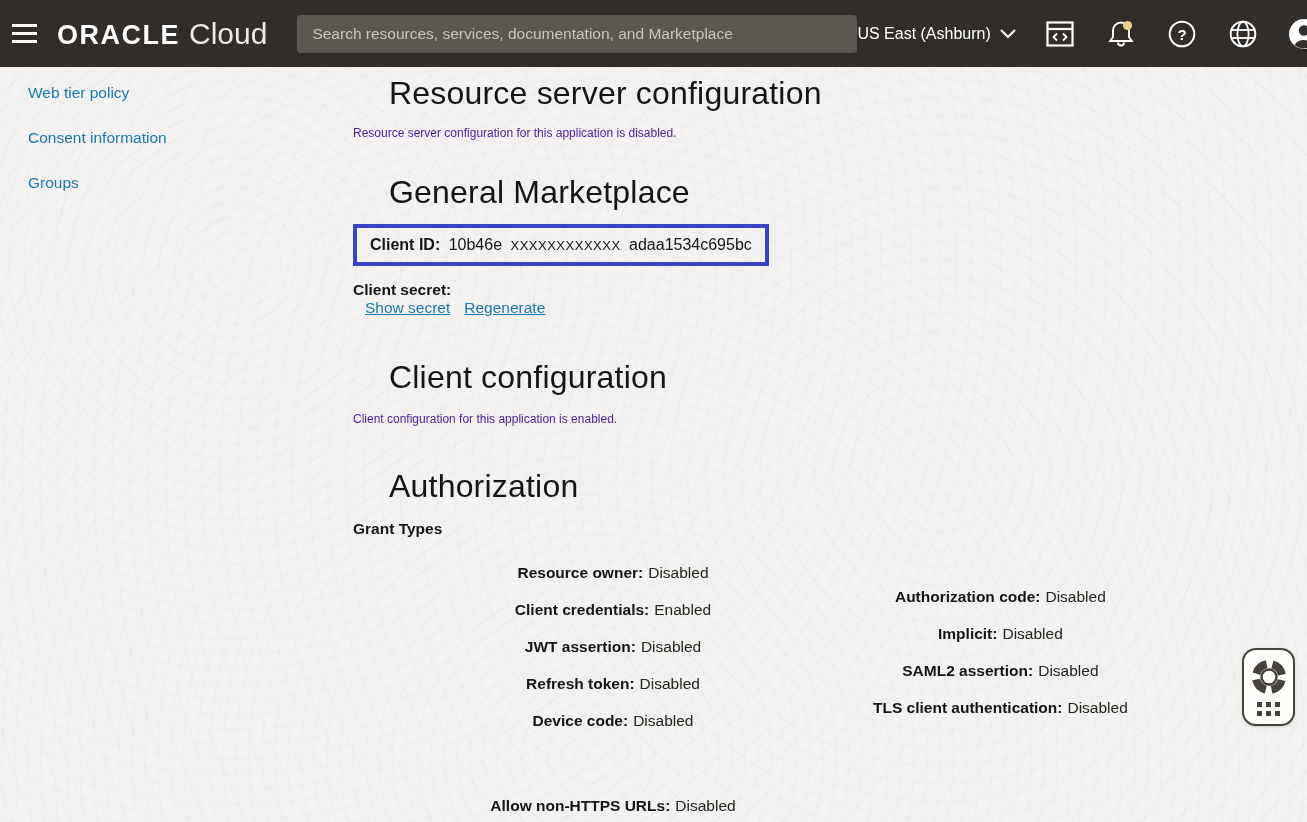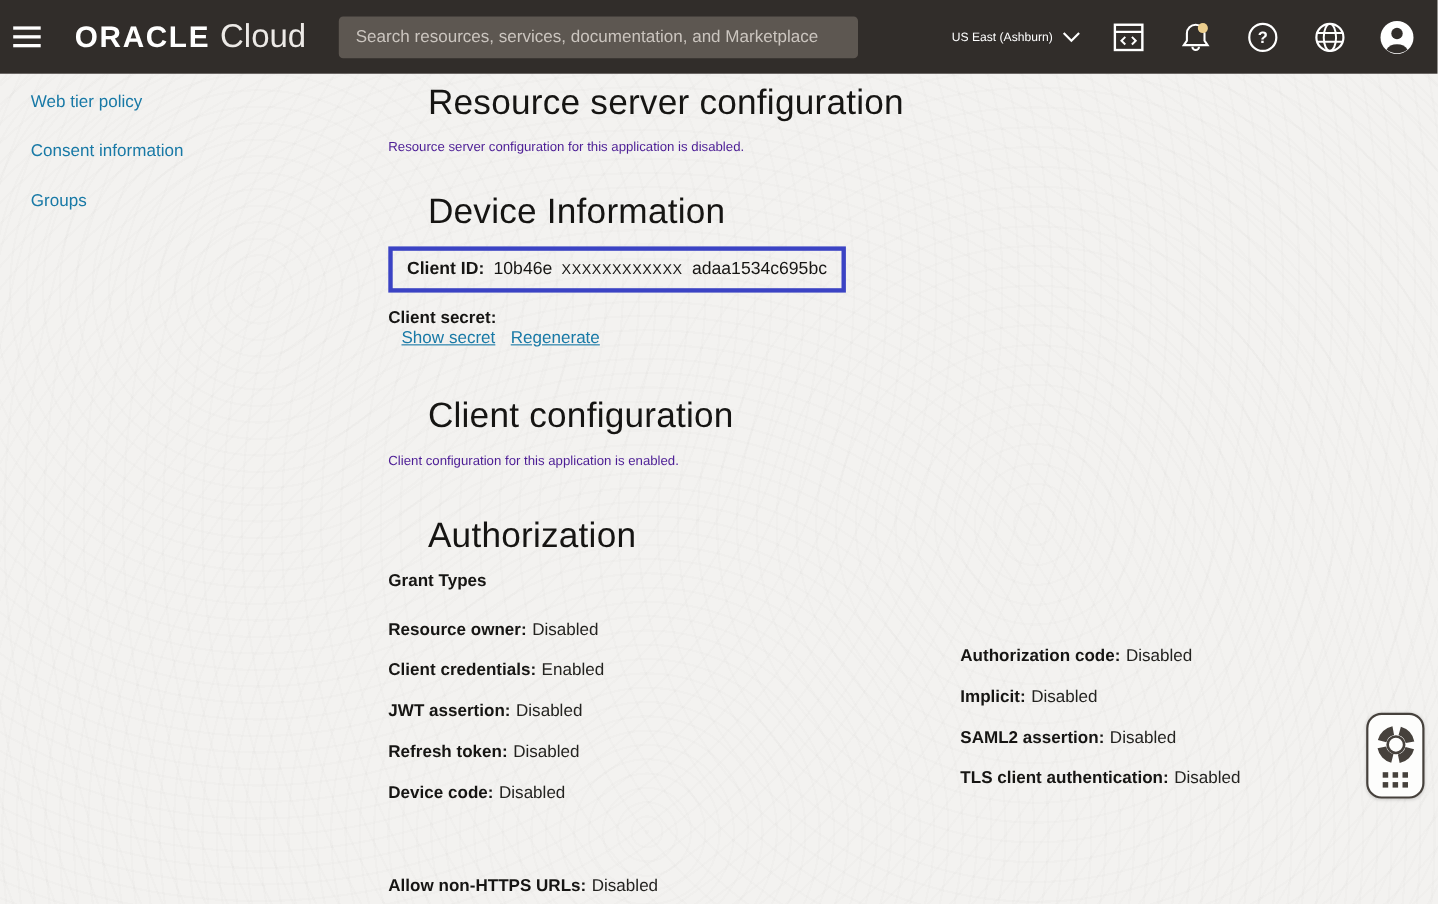--- a/index.html
+++ b/index.html
@@ -21,27 +21,27 @@
     padding:0 20px 0 12px;
   }
   .hamburger{ width:36px; height:36px; background:none; border:none; cursor:pointer;
     display:flex; flex-direction:column; justify-content:center; gap:5px; }
   .hamburger span{ display:block; width:25px; height:3px; background:#fff; }
   .brand{ display:flex; align-items:baseline; gap:9px; margin-left:20px; white-space:nowrap; }
   .brand-oracle{ font-size:27px; font-weight:700; letter-spacing:1.5px; color:#fff; }
   .brand-cloud{ font-size:30px; font-weight:300; color:#ece9e6; }
   .searchwrap{ margin-left:30px; }
   .search-input{
-    width:472px; height:38px; background:#5d5751; border:none; border-radius:4px;
+    width:560px; height:38px; background:#5d5751; border:none; border-radius:4px;
     color:#f0edea; font-size:15.5px; padding:0 15px; outline:none;
     font-family:"Liberation Sans", sans-serif;
   }
   .search-input::placeholder{ color:#cbc5bf; opacity:1; }
   .top-right{ margin-left:auto; display:flex; align-items:center; gap:27px; }
-  .region{ display:flex; align-items:center; gap:9px; color:#fff; font-size:11px;
+  .region{ display:flex; align-items:center; gap:9px; color:#fff; font-size:16px;
     background:none; border:none; cursor:pointer; font-family:"Liberation Sans",sans-serif; white-space:nowrap; }
   .iconbtn{ background:none; border:none; cursor:pointer; display:flex; align-items:center; justify-content:center;
     width:34px; height:34px; position:relative; }
 
   
   .page{ display:flex; height:645px; }
   .sidebar{ width:353px; padding:17px 0 0 28px; flex:none; }
   .sidebar a{ display:block; font-size:15.5px; margin-bottom:27px; text-decoration:none; cursor:pointer; }
   .main{ flex:1; padding:8px 20px 0 0; }
 
@@ -57,21 +57,21 @@
   .clientid-box b{ font-weight:700; margin-right:4px; }
   .masked{ font-size:13px; letter-spacing:0.5px; margin:0 4px; }
 
   .bold-label{ font-size:15.5px; font-weight:700; margin-top:15px; }
   .linkrow{ margin-top:0; padding-left:12px; display:flex; gap:14px; }
   .linkrow a{ font-size:15.5px; text-decoration:underline; cursor:pointer; }
 
   .grant-grid{ display:flex; margin-top:12px; }
   .grant-col-left{ width:520px; flex:none; }
   .grant-col-right{ padding-top:24px; }
-  .kv{ margin-top:19px; font-size:15.5px; white-space:nowrap; }
+  .kv{ margin-top:19px; font-size:15.5px; white-space:nowrap;text-align:center; }
   .kv:first-child{ margin-top:14px; }
   .kv .kv-label{ font-weight:700; margin-right:5px; }
   .kv .kv-value{ font-weight:400; color:#242320; }
   .grid2{ margin-top:53px; }
   .grant-col-right .kv:first-child{ margin-top:14px; }
 
   
   .float-widget{
     position:absolute; right:12px; top:648px; width:53px; height:78px;
     background:#fdfdfc; border:2px solid #46413c; border-radius:14px;
@@ -152,21 +152,21 @@
     <a style="color: rgb(24, 121, 166);">Web tier policy</a>
     <a style="color: rgb(24, 121, 166);">Consent information</a>
     <a style="color: rgb(24, 121, 166);">Groups</a>
   </nav>
 
   <main class="main">
 
     <h1 class="section">Resource server configuration</h1>
     <p class="subtitle">Resource server configuration for this application is disabled.</p>
 
-    <h1 class="section mt34">Device Information</h1>
+    <h1 class="section mt34">General Marketplace</h1>
 
     <div class="clientid-box" style="border-color: rgb(59, 67, 196);">
       <b>Client ID:</b>
       <span>10b46e</span>
       <span class="masked">XXXXXXXXXXXX</span>
       <span>adaa1534c695bc</span>
     </div>
 
     <div class="bold-label">Client secret:</div>
     <div class="linkrow">

